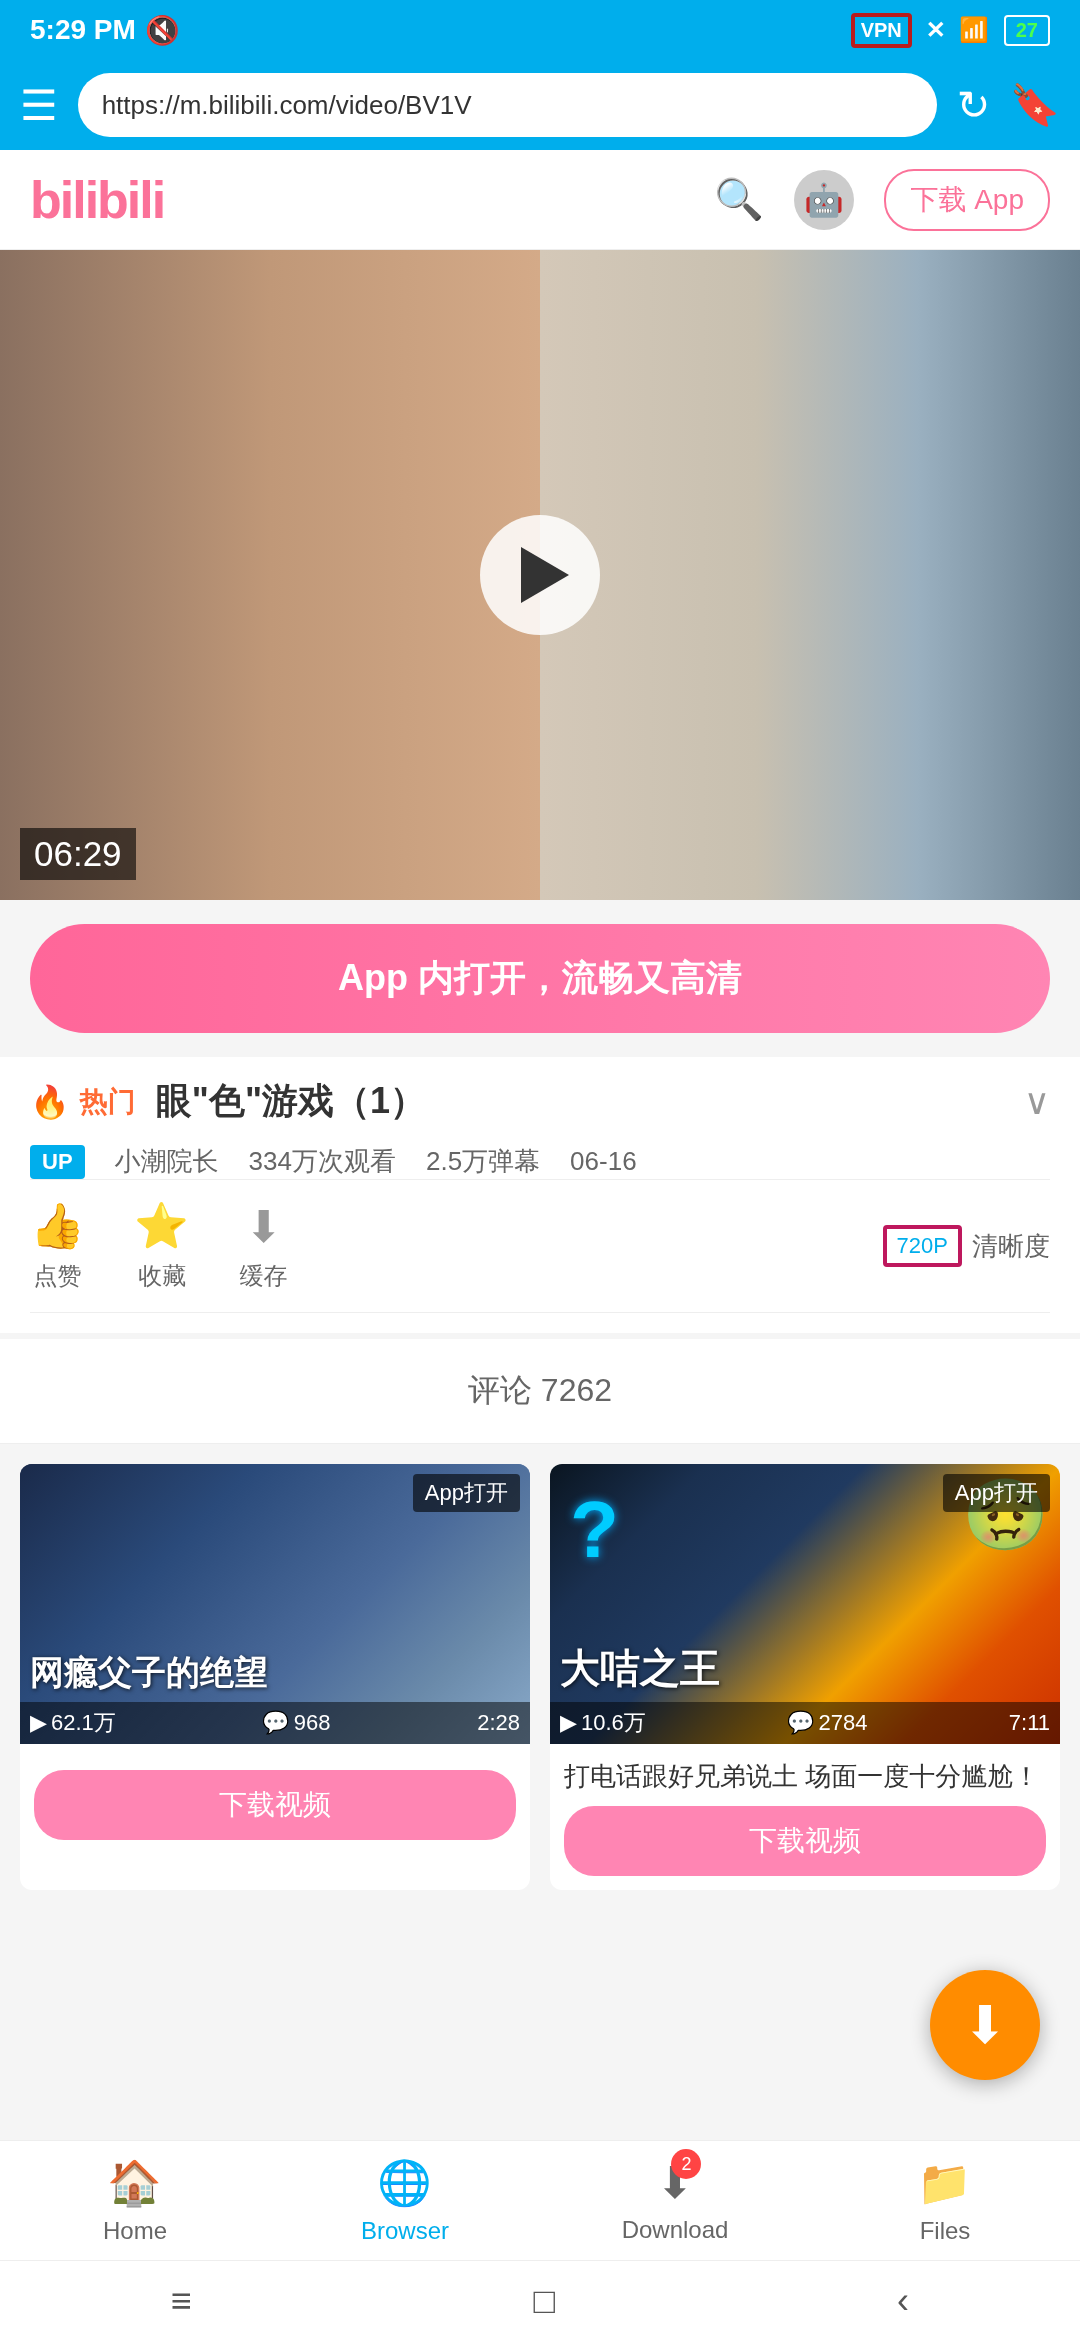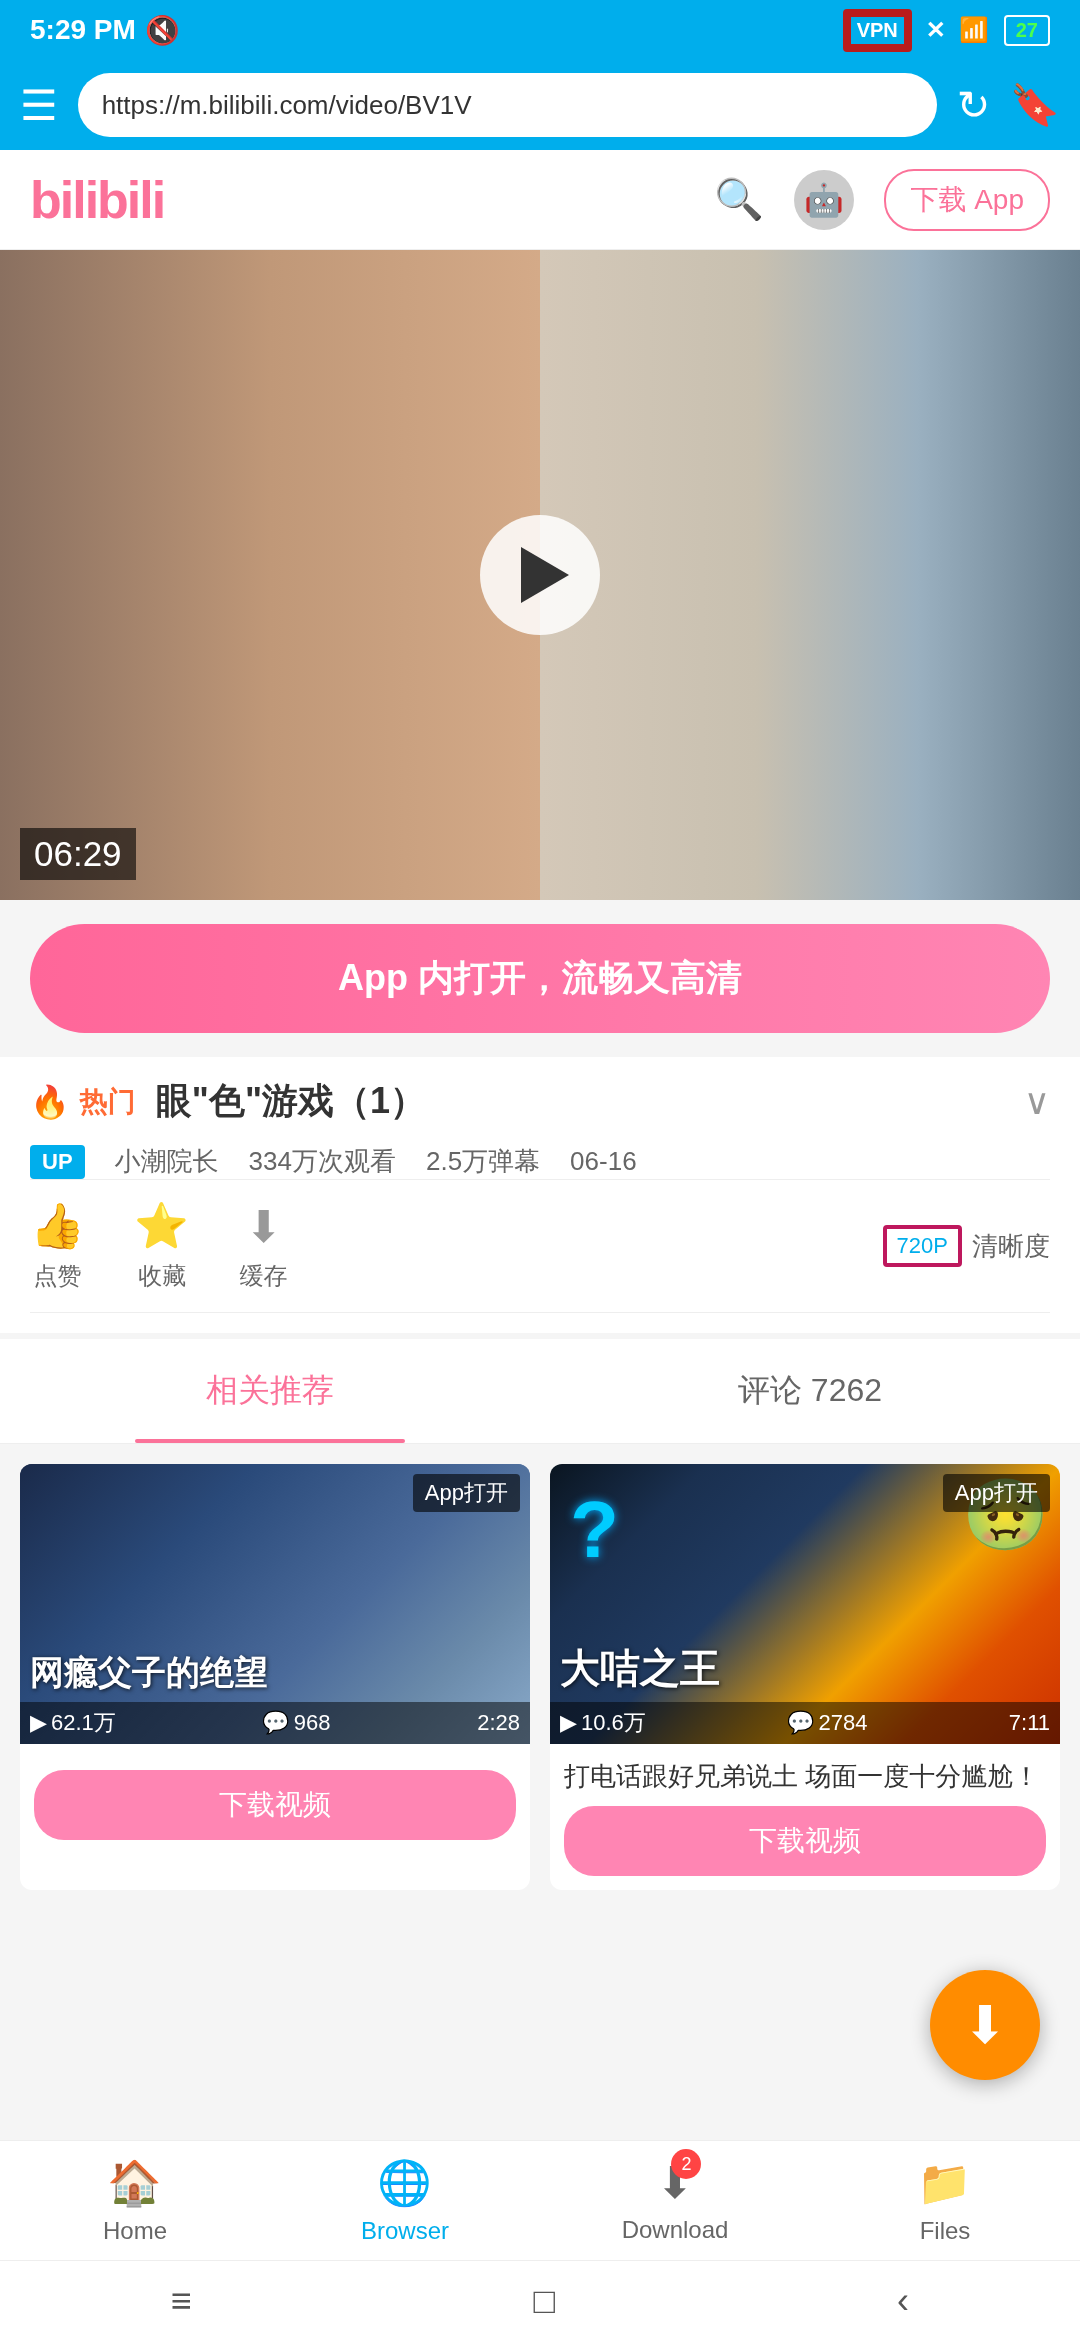--- a/index.html
+++ b/index.html
@@ -21,21 +21,21 @@
       justify-content: space-between;
       padding: 0 30px;
       color: white;
       font-size: 28px;
       font-weight: bold;
       gap: 16px;
     }
     .status-left { display: flex; align-items: center; gap: 10px; }
     .status-right { display: flex; align-items: center; gap: 14px; font-size: 24px; }
     .vpn-badge {
-      border: 8px solid #b91c1c;
+      border: 4px solid #b91c1c;
       border-radius: 4px;
       padding: 2px 6px;
       font-size: 20px;
       font-weight: bold;
     }
     .battery {
       border: 2px solid white;
       border-radius: 4px;
       padding: 2px 10px;
       font-size: 20px;
@@ -569,23 +569,20 @@
     </div>
     <div style="margin-left:auto; display:flex; align-items:center; gap:10px;">
       <span class="quality-badge">720P</span>
       <span class="quality-text">清晰度</span>
     </div>
   </div>
   <div class="divider"></div>
 </div>
 
 <div class="tabs">
-  <div class="tab active">
-    <span>相关推荐</span>
-  </div>
   <div class="tab">
     <span>评论 7262</span>
   </div>
 </div>
 
 <div class="recommended-grid">
 
   <div class="video-card">
     <div class="card-thumb card-thumb-left">
       <div style="position:absolute;top:0;left:0;right:0;bottom:0;background:linear-gradient(135deg,#1a2a4a 0%,#2a4a7a 30%,#4a6a9a 60%,#6a8aaa 80%,#8aaaca 100%);"></div>

